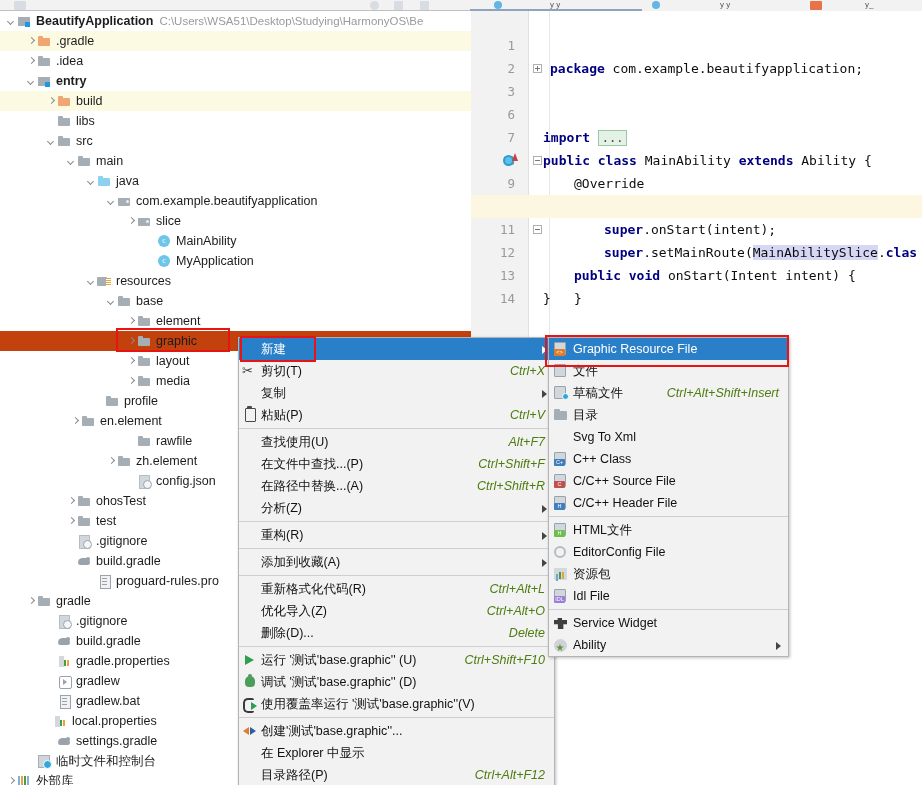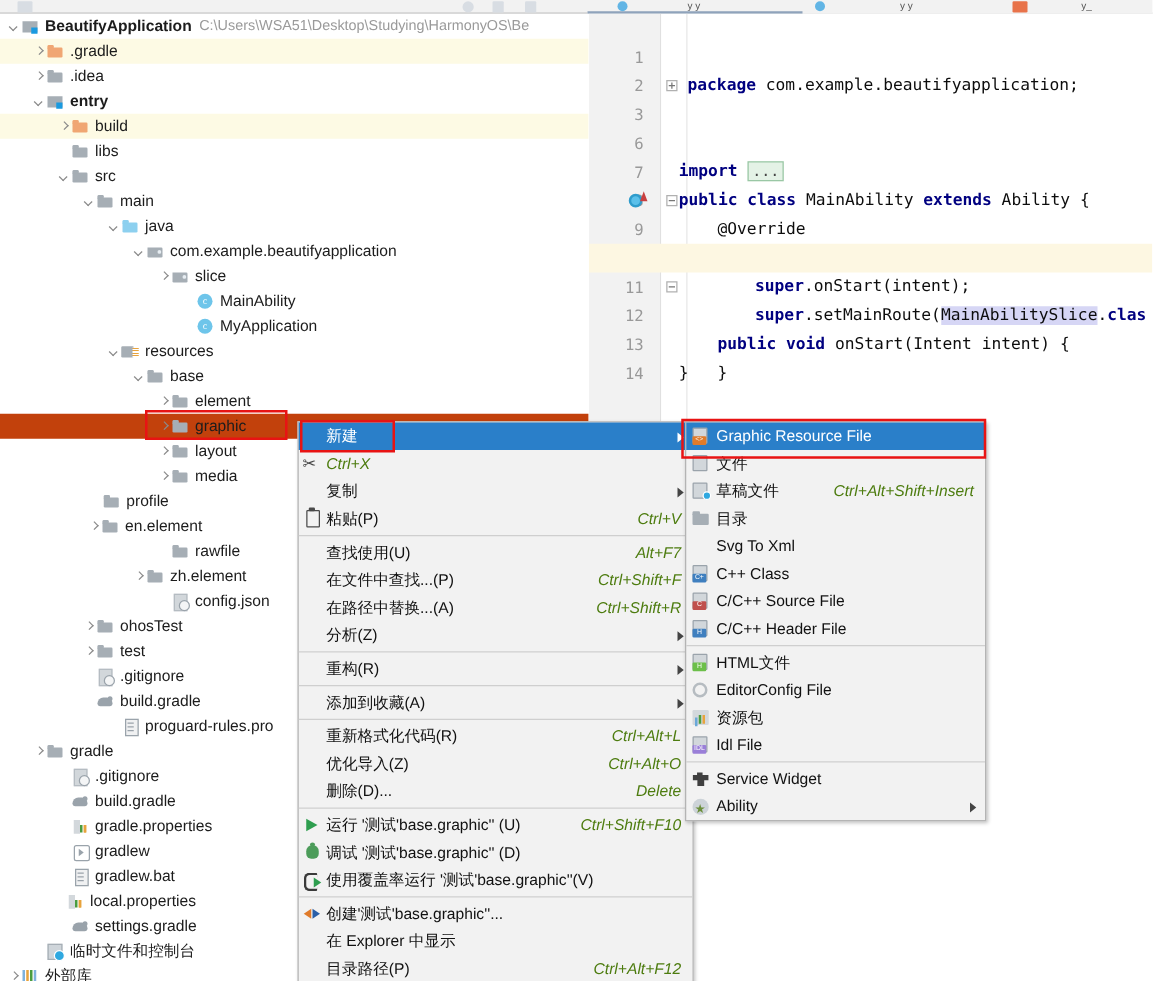--- a/index.html
+++ b/index.html
@@ -449,21 +449,21 @@
       <div class="row" style="padding-left: 126px;">
         <span class="arrow right"></span>
         <span class="ic folder"></span>
         <span class="lbl">layout</span>
       </div>
       <div class="row" style="padding-left: 126px;">
         <span class="arrow right"></span>
         <span class="ic folder"></span>
         <span class="lbl">media</span>
       </div>
-      <div class="row" style="padding-left: 71px;">
+      <div class="row" style="padding-left: 94px;">
         <span class="arrow "></span>
         <span class="ic folder"></span>
         <span class="lbl">profile</span>
       </div>
       <div class="row" style="padding-left: 70px;">
         <span class="arrow right"></span>
         <span class="ic folder"></span>
         <span class="lbl">en.element</span>
       </div>
       <div class="row" style="padding-left: 126px;">
@@ -615,20 +615,21 @@
   </div>
 
   <div class="ctxmenu" id="ctx-host">
       <div class="mi sel">
         <span class="micon "></span>
         <span class="mtext">新建</span>
         <span class="msub"></span>
       </div>
       <div class="mi">
         <span class="micon i-scissors"></span>
+        <span class="mtext">剪切(T)</span>
         <span class="maccel">Ctrl+X</span>
       </div>
       <div class="mi">
         <span class="micon "></span>
         <span class="mtext">复制</span>
         <span class="msub"></span>
       </div>
       <div class="mi">
         <span class="micon i-paste"></span>
         <span class="mtext">粘贴(P)</span>

